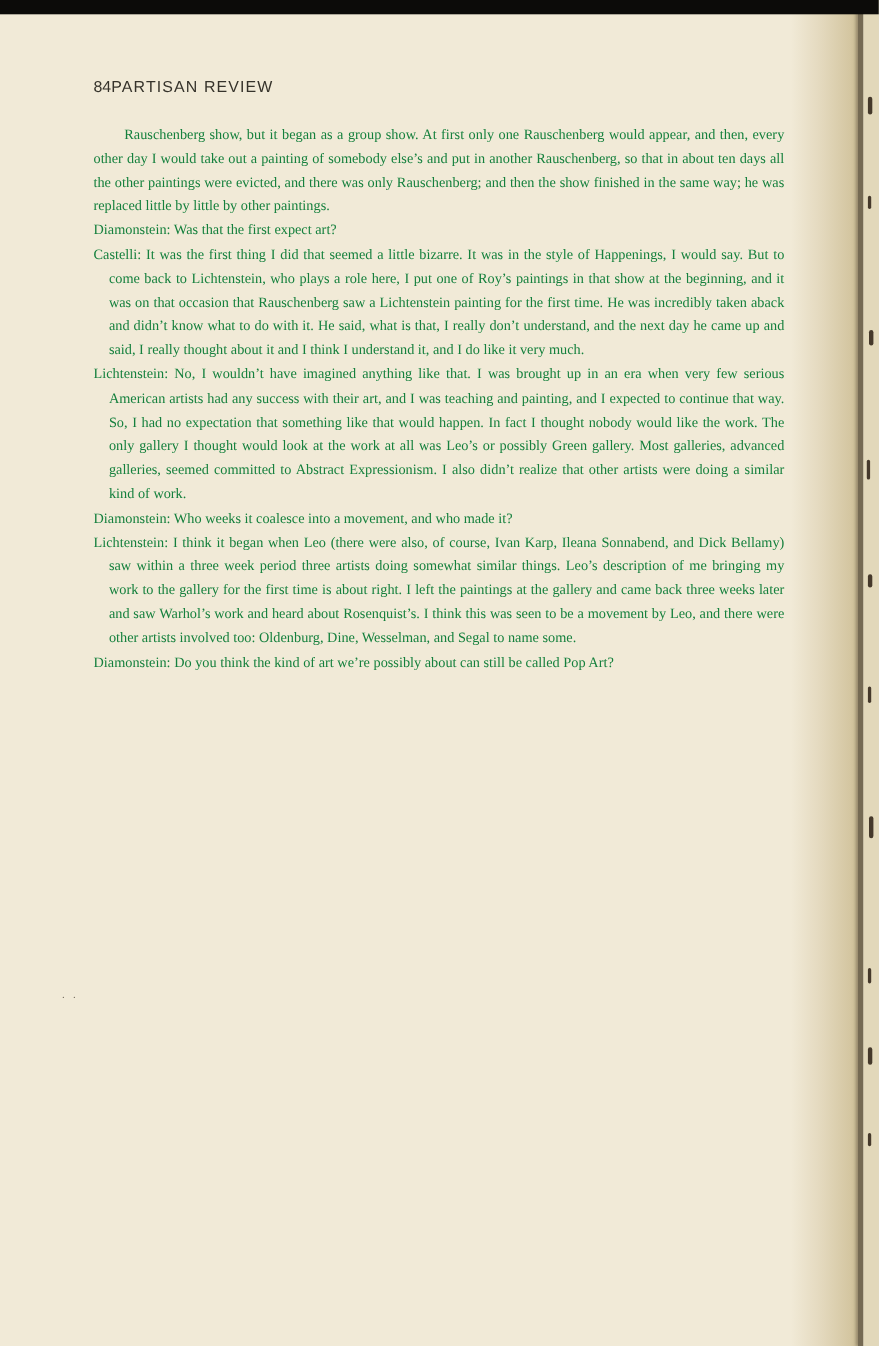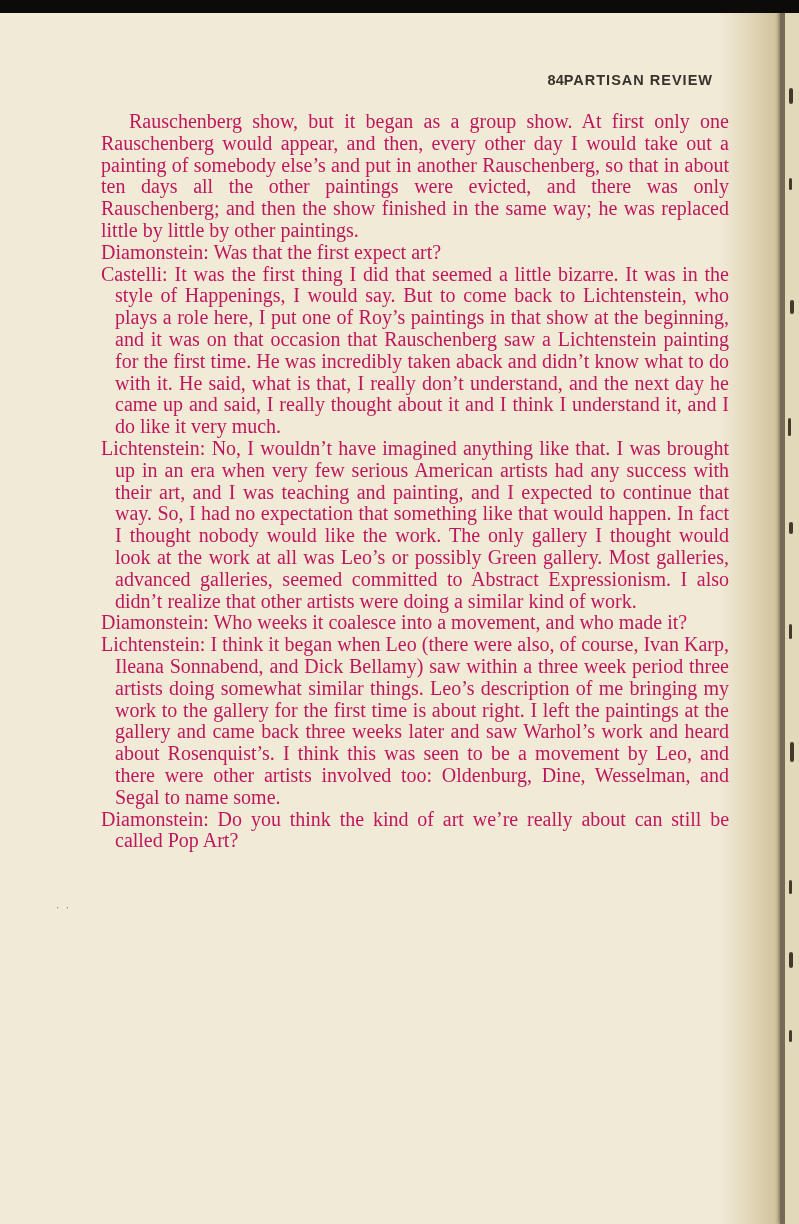--- a/index.html
+++ b/index.html
@@ -40,38 +40,36 @@
   .mark {
     position: absolute;
     background: #45392b;
     border-radius: 2px;
     z-index: 3;
   }
   .page-header {
     position: absolute;
     top: 72px; left: 85px; width: 628px;
     display: flex;
-    justify-content: flex-end;
+    justify-content: flex-start;
     align-items: baseline;
     font-family: "Liberation Sans", "DejaVu Sans", sans-serif;
     font-size: 14.5px;
     color: #36332b;
     z-index: 4;
-    font-weight: bold;
   }
   .journal-title { letter-spacing: 1px; }
   .body-text {
     position: absolute;
     top: 111px; left: 85px; width: 628px;
-    font-size: 20px;
+    font-size: 13px;
     line-height: 21.8px;
-    color: #be185d;
+    color: #15803d;
     text-align: justify;
     z-index: 4;
-    margin-left: 16px;
   }
   .body-text p { margin: 0; }
   p.cont { text-indent: 28px; }
   p.hang { padding-left: 14px; text-indent: -14px; }
   .speaker { }
   .left-dots {
     position: absolute; left: 56px; top: 902px;
     font-size: 10px; color: #6b6354; z-index: 4;
     letter-spacing: 2px;
   }
@@ -113,17 +111,17 @@
 
     <p class="hang"><span class="speaker">Castelli:</span> <span>It was the first thing I did that seemed a little bizarre. It was in the style of Happenings, I would say. But to come back to Lichtenstein, who plays a role here, I put one of Roy’s paintings in that show at the beginning, and it was on that occasion that Rauschenberg saw a Lichtenstein painting for the first time. He was incredibly taken aback and didn’t know what to do with it. He said, what is that, I really don’t understand, and the next day he came up and said, I really thought about it and I think I understand it, and I do like it very much.</span></p>
 
 
     <p class="hang"><span class="speaker">Lichtenstein:</span> <span>No, I wouldn’t have imagined anything like that. I was brought up in an era when very few serious American artists had any success with their art, and I was teaching and painting, and I expected to continue that way. So, I had no expectation that something like that would happen. In fact I thought nobody would like the work. The only gallery I thought would look at the work at all was Leo’s or possibly Green gallery. Most galleries, advanced galleries, seemed committed to Abstract Expressionism. I also didn’t realize that other artists were doing a similar kind of work.</span></p>
 
     <p class="hang"><span class="speaker">Diamonstein:</span> <span>Who weeks it coalesce into a movement, and who made it?</span></p>
 
     <p class="hang"><span class="speaker">Lichtenstein:</span> <span>I think it began when Leo (there were also, of course, Ivan Karp, Ileana Sonnabend, and Dick Bellamy) saw within a three week period three artists doing somewhat similar things. Leo’s description of me bringing my work to the gallery for the first time is about right. I left the paintings at the gallery and came back three weeks later and saw Warhol’s work and heard about Rosenquist’s. I think this was seen to be a movement by Leo, and there were other artists involved too: Oldenburg, Dine, Wesselman, and Segal to name some.</span></p>
 
-    <p class="hang"><span class="speaker">Diamonstein:</span> <span>Do you think the kind of art we’re really about can still be called Pop Art?</span></p>
+    <p class="hang"><span class="speaker">Diamonstein:</span> <span>Do you think the kind of art we’re possibly about can still be called Pop Art?</span></p>
 
   </div>
 
 </div>
 
 </body></html>

